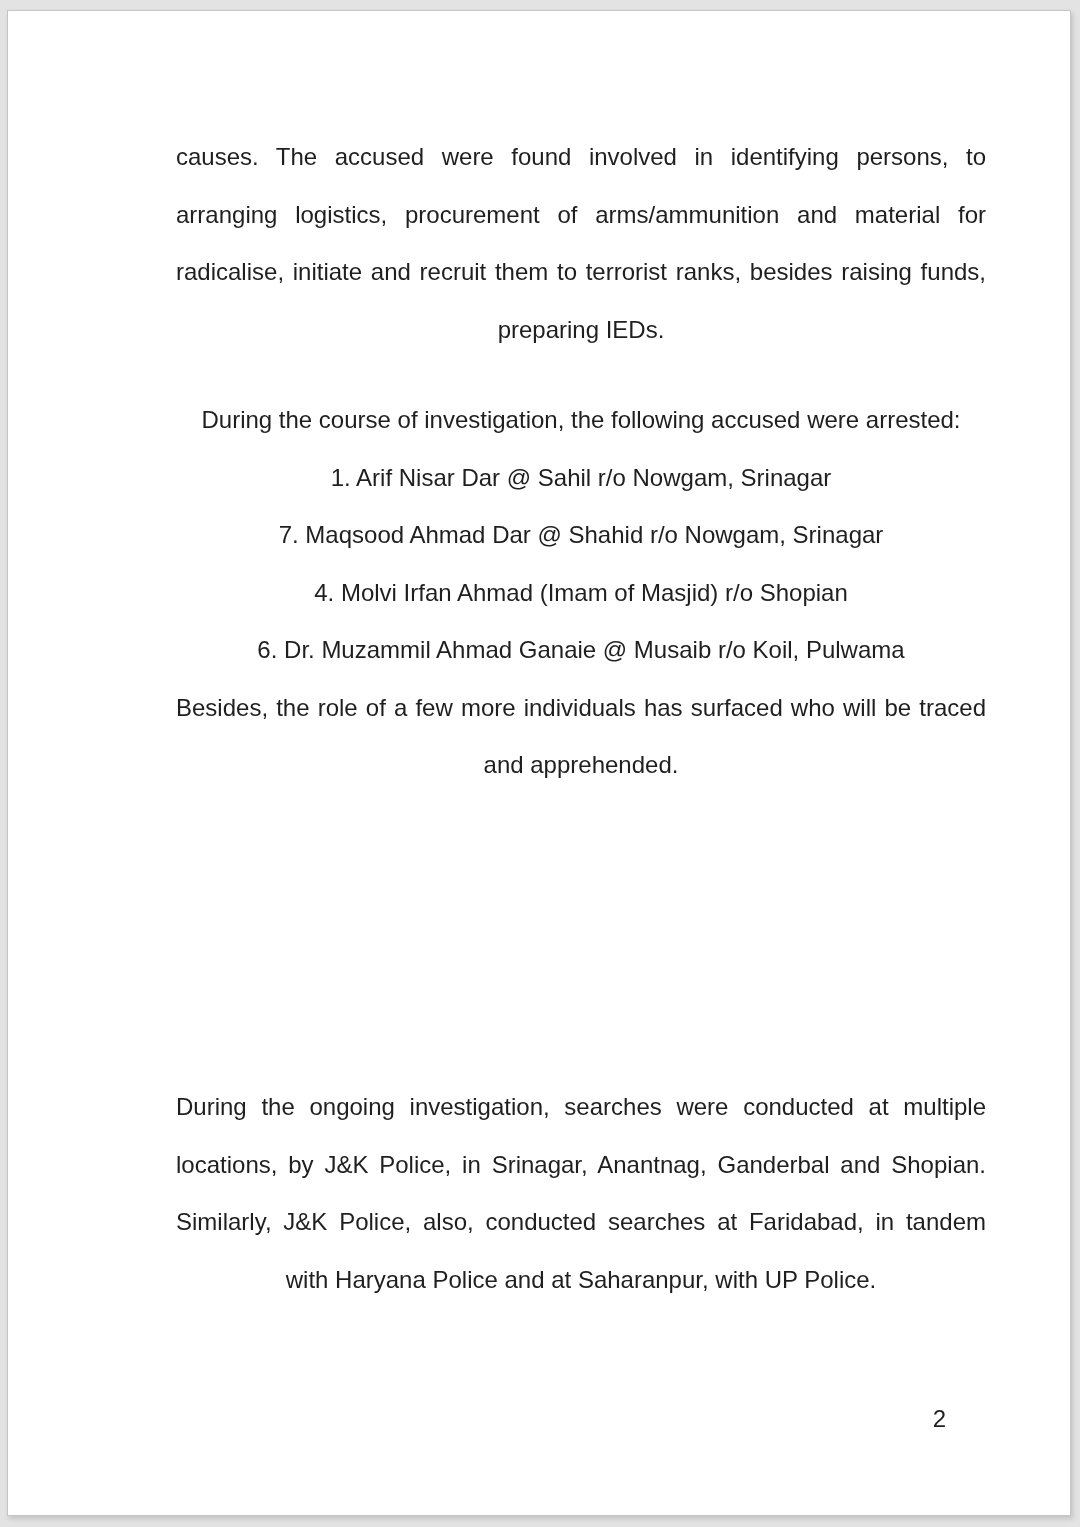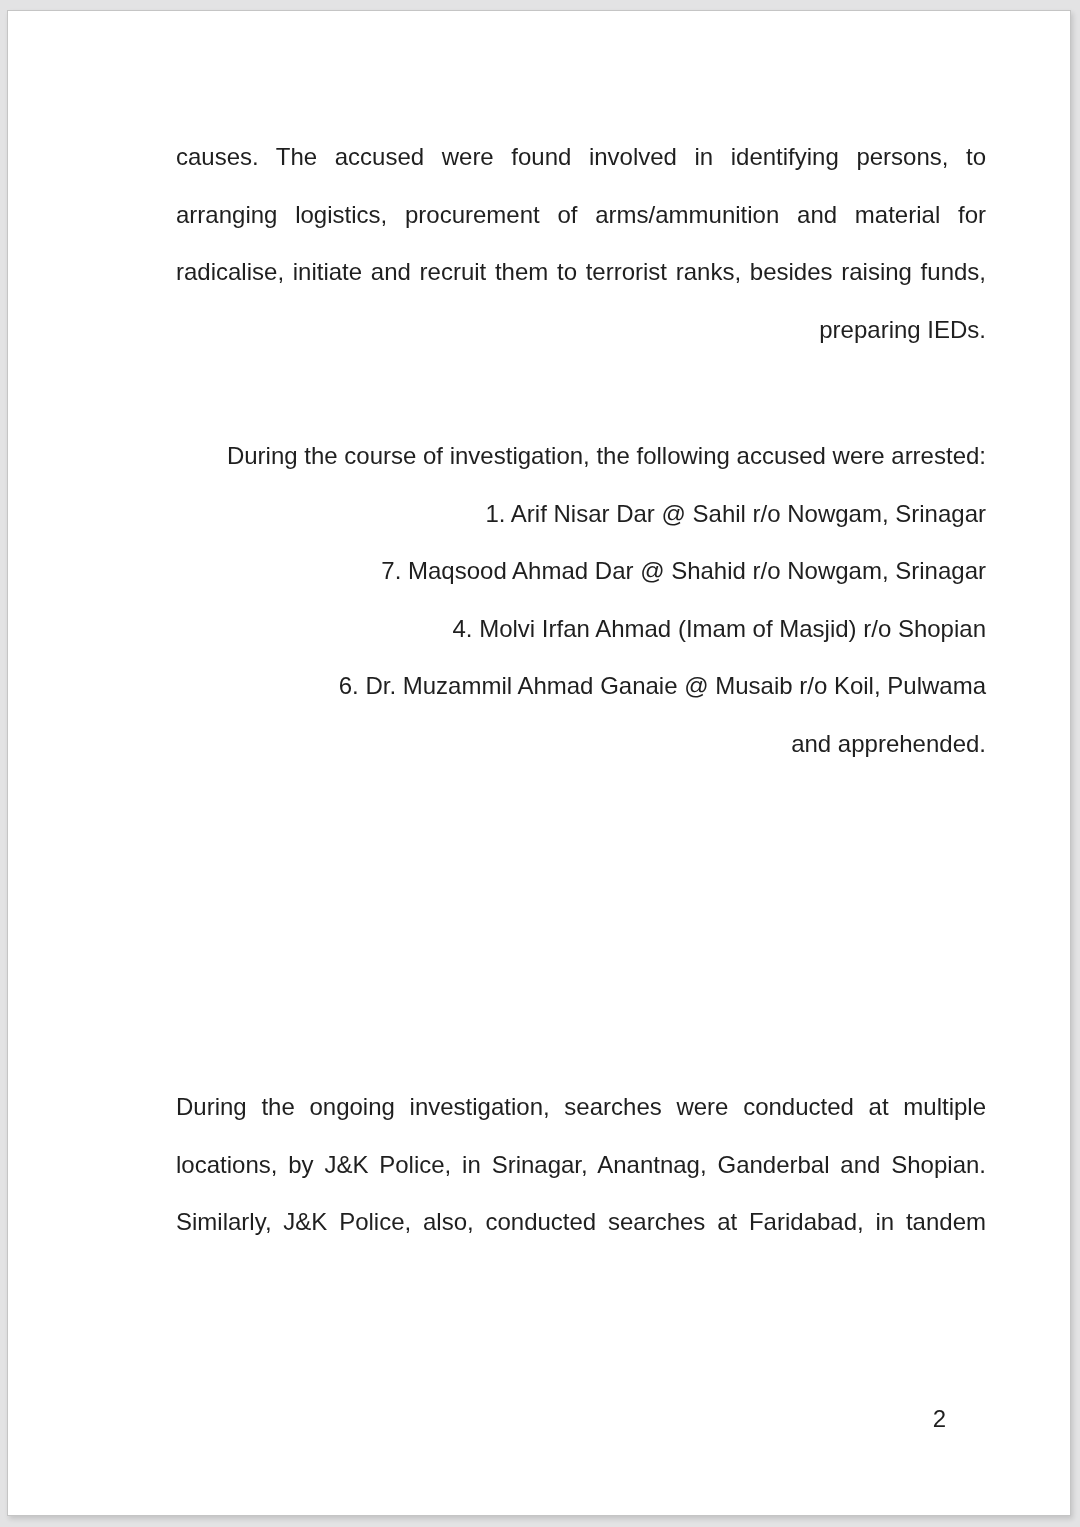--- a/index.html
+++ b/index.html
@@ -28,28 +28,28 @@
   .doc-block {
     position: absolute;
     left: 128px;
     width: 810px;
     font-size: 24px;
     color: var(--text-col, #1f1f1f);
     margin-left: 40px;
   }
   .doc-block .line {
     line-height: 57.5px;
-    text-align: right;
+    text-align: center;
   }
   .doc-block .line.j {
     text-align: justify;
     text-align-last: justify;
   }
   .block-intro    { top: 117px; }
-  .block-arrests  { top: 416px; }
+  .block-arrests  { top: 380px; }
   .block-searches { top: 1067px; }
   .page-number {
     position: absolute;
     left: 128px;
     width: 810px;
     top: 1379px;
     font-size: 24px;
     line-height: 57.5px;
     color: var(--text-col, #1f1f1f);
     text-align: right;
@@ -65,23 +65,25 @@
       <div class="line j">radicalise, initiate and recruit them to terrorist ranks, besides raising funds,</div>
       <div class="line">preparing IEDs.</div>
     </div>
 
   <div class="doc-block block-arrests">
       <div class="line">During the course of investigation, the following accused were arrested:</div>
       <div class="line">1. Arif Nisar Dar @ Sahil r/o Nowgam, Srinagar</div>
       <div class="line">7. Maqsood Ahmad Dar @ Shahid r/o Nowgam, Srinagar</div>
       <div class="line">4. Molvi Irfan Ahmad (Imam of Masjid) r/o Shopian</div>
       <div class="line">6. Dr. Muzammil Ahmad Ganaie @ Musaib r/o Koil, Pulwama</div>
+      <div class="line j">Besides, the role of a few more individuals has surfaced who will be traced</div>
       <div class="line">and apprehended.</div>
     </div>
 
   <div class="doc-block block-searches">
       <div class="line j">During the ongoing investigation, searches were conducted at multiple</div>
       <div class="line j">locations, by J&amp;K Police, in Srinagar, Anantnag, Ganderbal and Shopian.</div>
       <div class="line j">Similarly, J&amp;K Police, also, conducted searches at Faridabad, in tandem</div>
+      <div class="line">with Haryana Police and at Saharanpur, with UP Police.</div>
     </div>
 
   <div class="page-number">2</div>
 </div>
 
 </body></html>

